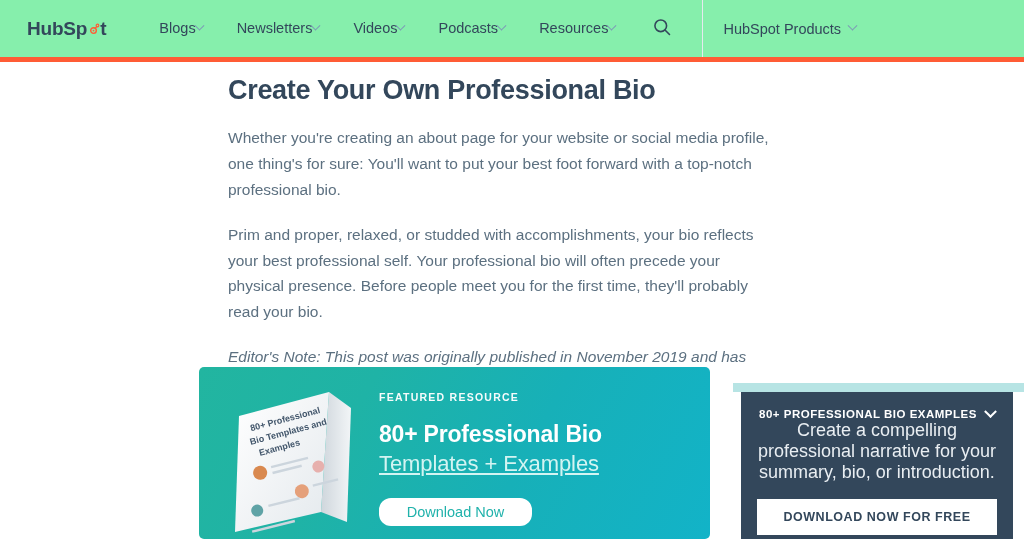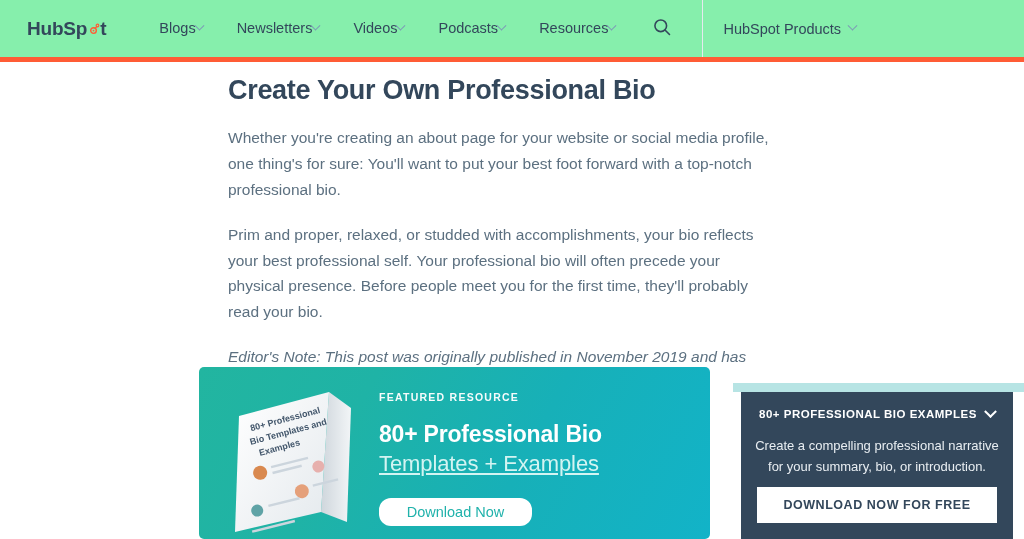--- a/index.html
+++ b/index.html
@@ -252,32 +252,32 @@
   .chevron-down {
     display: inline-block;
     width: 9px;
     height: 9px;
     border-right: 2px solid #ffffff;
     border-bottom: 2px solid #ffffff;
     transform: rotate(45deg) translate(-2px, -2px);
   }
 
   .side-desc {
-    margin: 15px auto 0;
+    margin: 0 auto 0;
     width: 252px;
     text-align: center;
-    font-size: 13px;
+    font-size: 18px;
     line-height: 21px;
     color: #e9eef2;
   }
 
   .side-btn {
     position: absolute;
     left: 16px;
-    bottom: 16px;
+    bottom: 4px;
     width: 240px;
     height: 36px;
     background: #ffffff;
     display: flex;
     align-items: center;
     justify-content: center;
     font-size: 12.5px;
     font-weight: bold;
     letter-spacing: 0.55px;
     color: #33475b;

